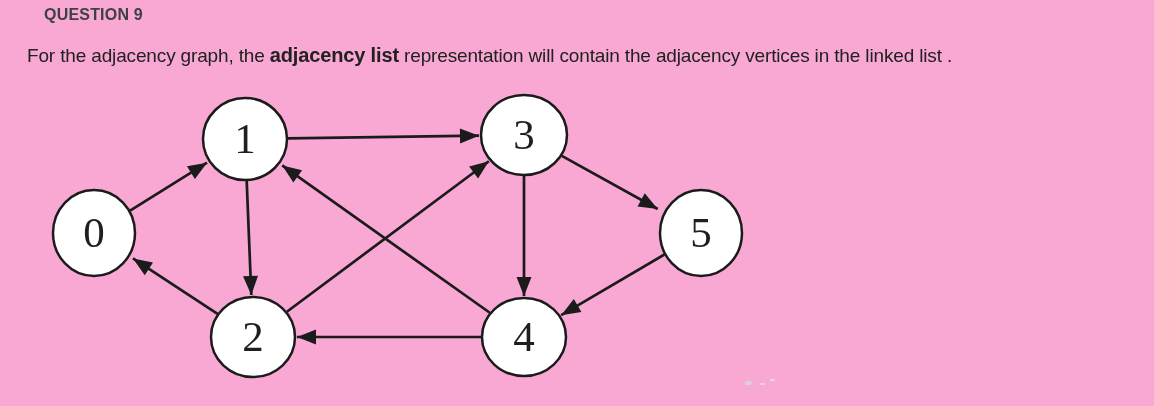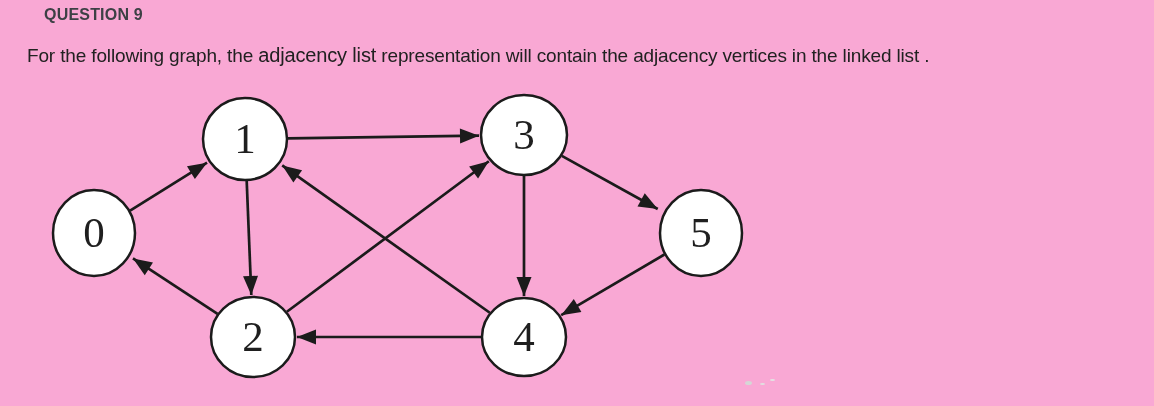--- a/index.html
+++ b/index.html
@@ -30,21 +30,21 @@
     left: 27px;
     top: 42px;
     margin: 0;
     font-size: 19px;
     letter-spacing: -0.15px;
     color: #212121;
     white-space: nowrap;
     line-height: 26px;
   }
   .q-bold {
-    font-weight: 400;
+    font-weight: 700;
     font-size: 20px;
   }
   .graph-svg {
     position: absolute;
     left: 0;
     top: 0;
     pointer-events: none;
   }
   .node-label {
     font-family: "Liberation Serif", "DejaVu Serif", serif;
@@ -63,21 +63,21 @@
     box-shadow: 14px 1px 0 -1px #e0e0e0, 24px -3px 0 -1px #e4e4e4;
   }
 </style>
 </head>
 <body>
 
 <div class="page">
 
   <div class="q-header">QUESTION 9</div>
 
-  <p class="q-text"><span>For the following graph, the </span><span class="q-bold">adjacency list</span><span> representation will contain the adjacency vertices in the linked list .</span></p>
+  <p class="q-text"><span>For the adjacency graph, the </span><span class="q-bold">adjacency list</span><span> representation will contain the adjacency vertices in the linked list .</span></p>
 
   <svg class="graph-svg" id="graph-svg" width="1154" height="406" viewBox="0 0 1154 406">
     <defs>
       <marker id="arrowhead" markerUnits="userSpaceOnUse" markerWidth="24" markerHeight="18" refX="19.5" refY="8" orient="auto">
         <path d="M0.5,0.5 L19.5,8 L0.5,15.5 Z" fill="#1b1b1b"></path>
       </marker>
     </defs>
     <g id="edge-layer">
         <line x1="130.10589380454326" y1="210.52348332697306" x2="207.0408330799558" y2="162.630209870756" stroke="#1b1b1b" stroke-width="2.7" marker-end="url(#arrowhead)"></line>
         <line x1="246.69564972077805" y1="180.96733058925656" x2="251.30429139032375" y2="295.03121191051326" stroke="#1b1b1b" stroke-width="2.7" marker-end="url(#arrowhead)"></line>

